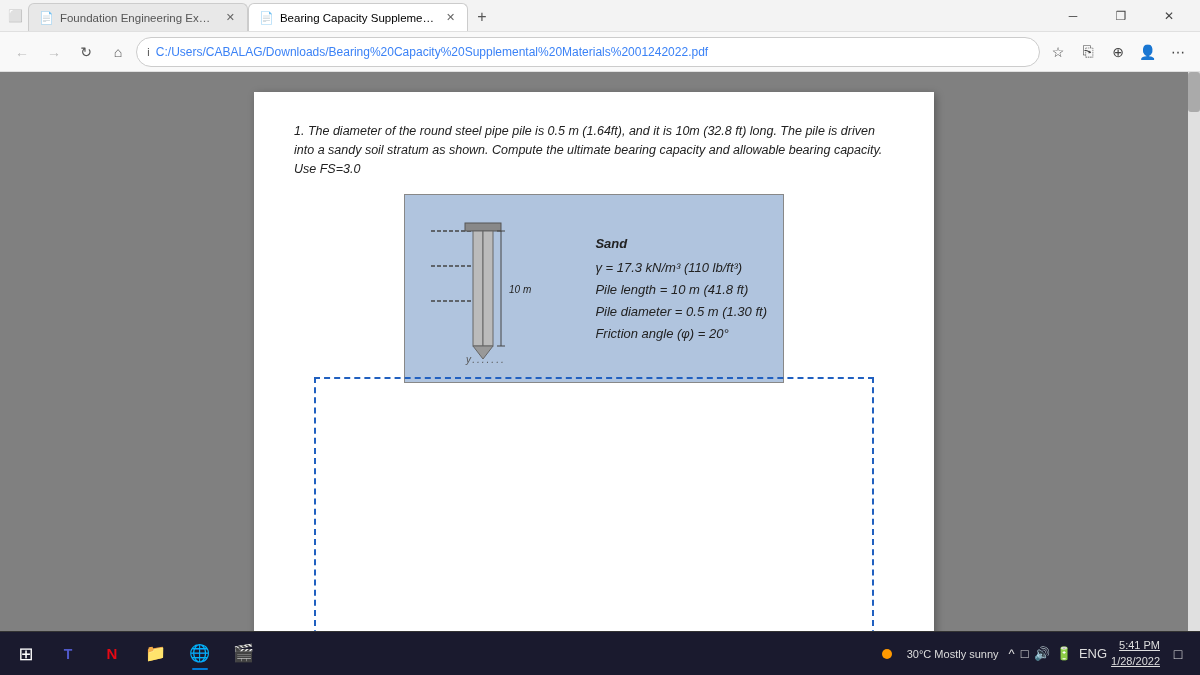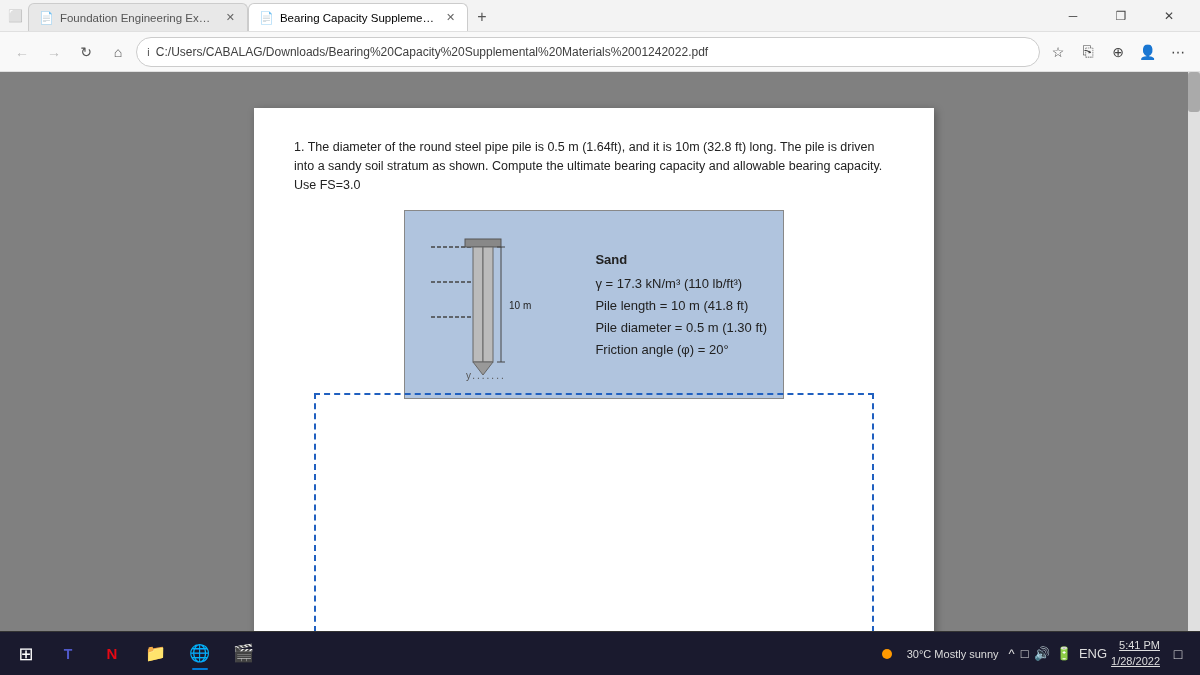--- a/index.html
+++ b/index.html
@@ -150,21 +150,21 @@
       height: 30px;
       padding: 0 10px;
       gap: 6px;
     }
     .address-icon {
       font-size: 11px;
       color: #555;
     }
     .address-text {
       font-size: 12px;
-      color: #404040;
+      color: #3b82f6;
       flex: 1;
       white-space: nowrap;
       overflow: hidden;
       text-overflow: ellipsis;
     }
     .nav-right-icons {
       display: flex;
       align-items: center;
       gap: 2px;
     }
@@ -185,22 +185,23 @@
       flex: 1;
       display: flex;
       overflow: hidden;
     }
     .pdf-viewer {
       flex: 1;
       background: #808080;
       overflow: auto;
       display: flex;
       justify-content: center;
-      padding: 36px;
+      padding: 20px;
       position: relative;
+      font-style: italic;
     }
     .scrollbar-right {
       width: 12px;
       background: #e0e0e0;
       position: relative;
     }
     .scrollbar-thumb {
       width: 100%;
       height: 40px;
       background: #aaa;

